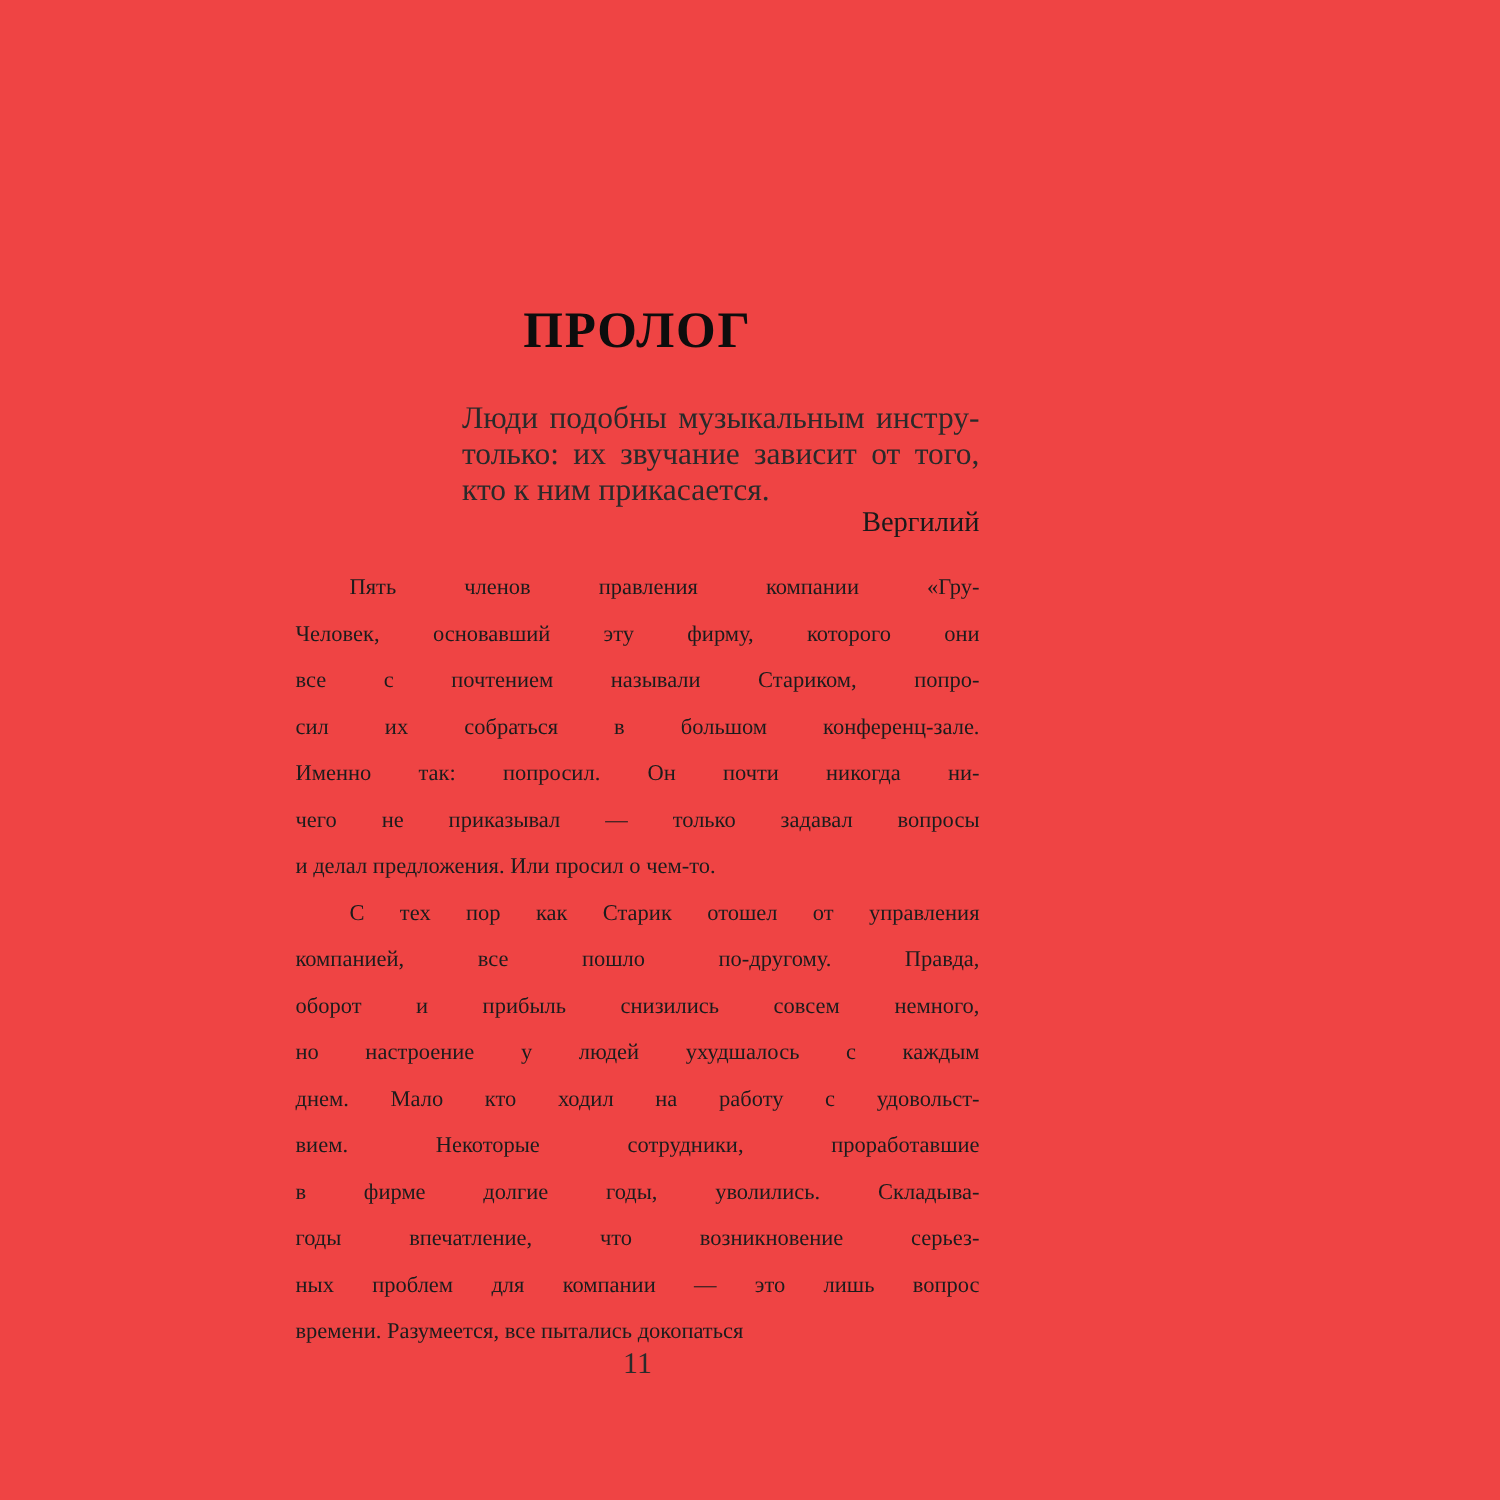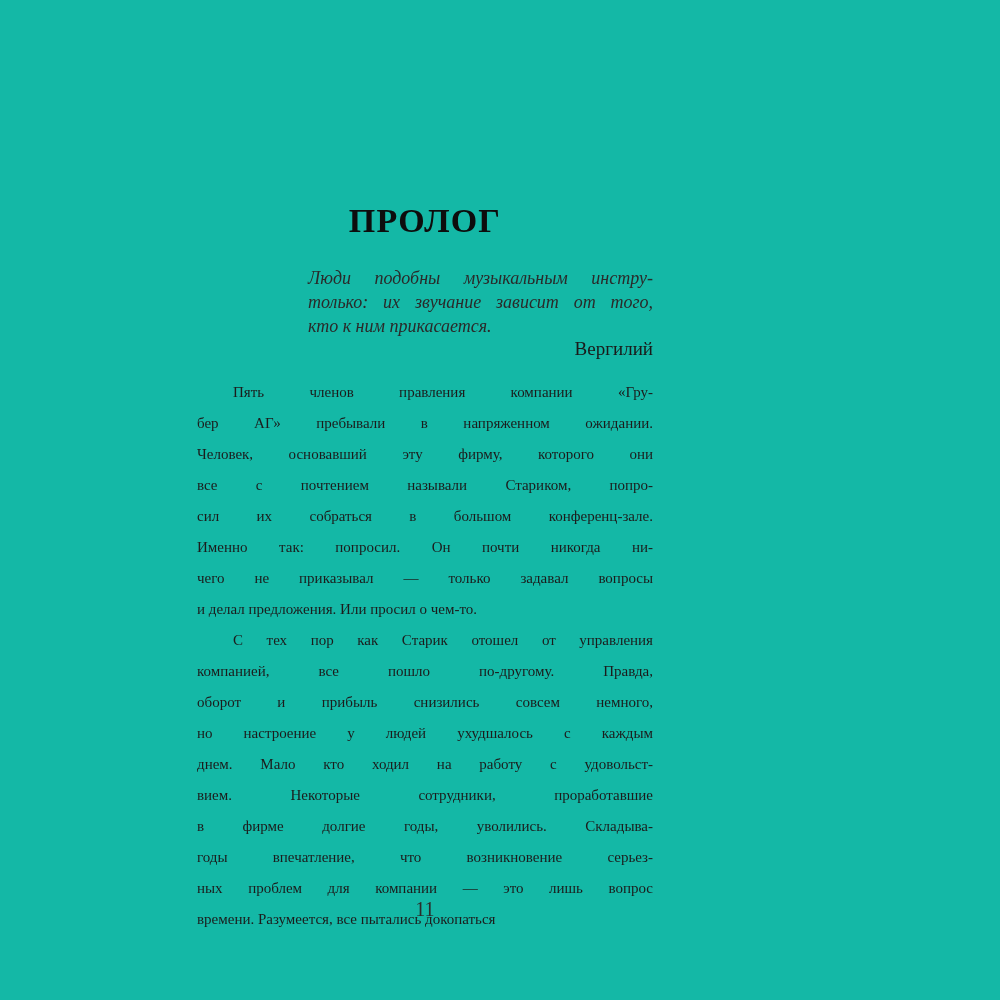--- a/index.html
+++ b/index.html
@@ -12,21 +12,21 @@
     background: #ffffff;
     font-family: "Liberation Serif", "DejaVu Serif", serif;
     color: #1a1a1a;
     overflow: hidden;
   }
 
   .page {
     position: relative;
     width: 1000px;
     height: 1000px;
-    background: #14b8a6;
+    background: #ef4444;
   }
 
   
   .chapter-title {
     position: absolute;
     left: 197px;
     top: 178px;
     width: 456px;
     text-align: center;
     font-size: 34px;
@@ -35,22 +35,21 @@
     color: #0d0d0d;
     line-height: 40px;
   }
 
   
   .epigraph {
     position: absolute;
     left: 308px;
     top: 266px;
     width: 345px;
-    font-size: 18px;
-    font-style: italic;
+    font-size: 21px;
     line-height: 24px;
     color: #2a2a2a;
   }
   .epi-line {
     display: block;
     text-align: justify;
     text-align-last: justify;
     white-space: nowrap;
   }
   .epi-line.last {
@@ -119,21 +118,20 @@
     <span class="epi-line">только: их звучание зависит от того,</span>
     <span class="epi-line last">кто к ним прикасается.</span>
   </div>
 
   <div class="epigraph-source">Вергилий</div>
 
   <div class="body-text">
 
     <p class="para">
       <span class="line indent">Пять членов правления компании «Гру-</span>
-      <span class="line">бер АГ» пребывали в напряженном ожидании.</span>
       <span class="line">Человек, основавший эту фирму, которого они</span>
       <span class="line">все с почтением называли Стариком, попро-</span>
       <span class="line">сил их собраться в большом конференц-зале.</span>
       <span class="line">Именно так: попросил. Он почти никогда ни-</span>
       <span class="line">чего не приказывал — только задавал вопросы</span>
       <span class="line ragged">и делал предложения. Или просил о чем-то.</span>
     </p>
 
     <p class="para">
       <span class="line indent">С тех пор как Старик отошел от управления</span>

